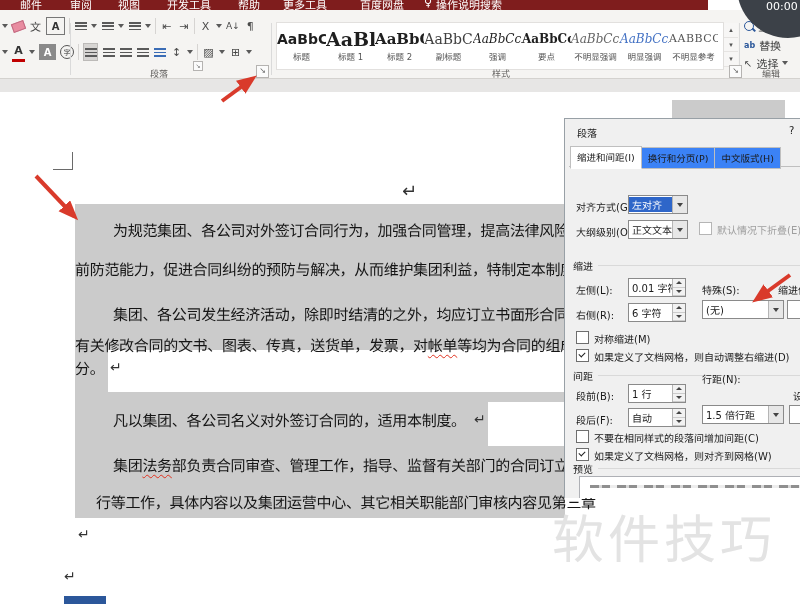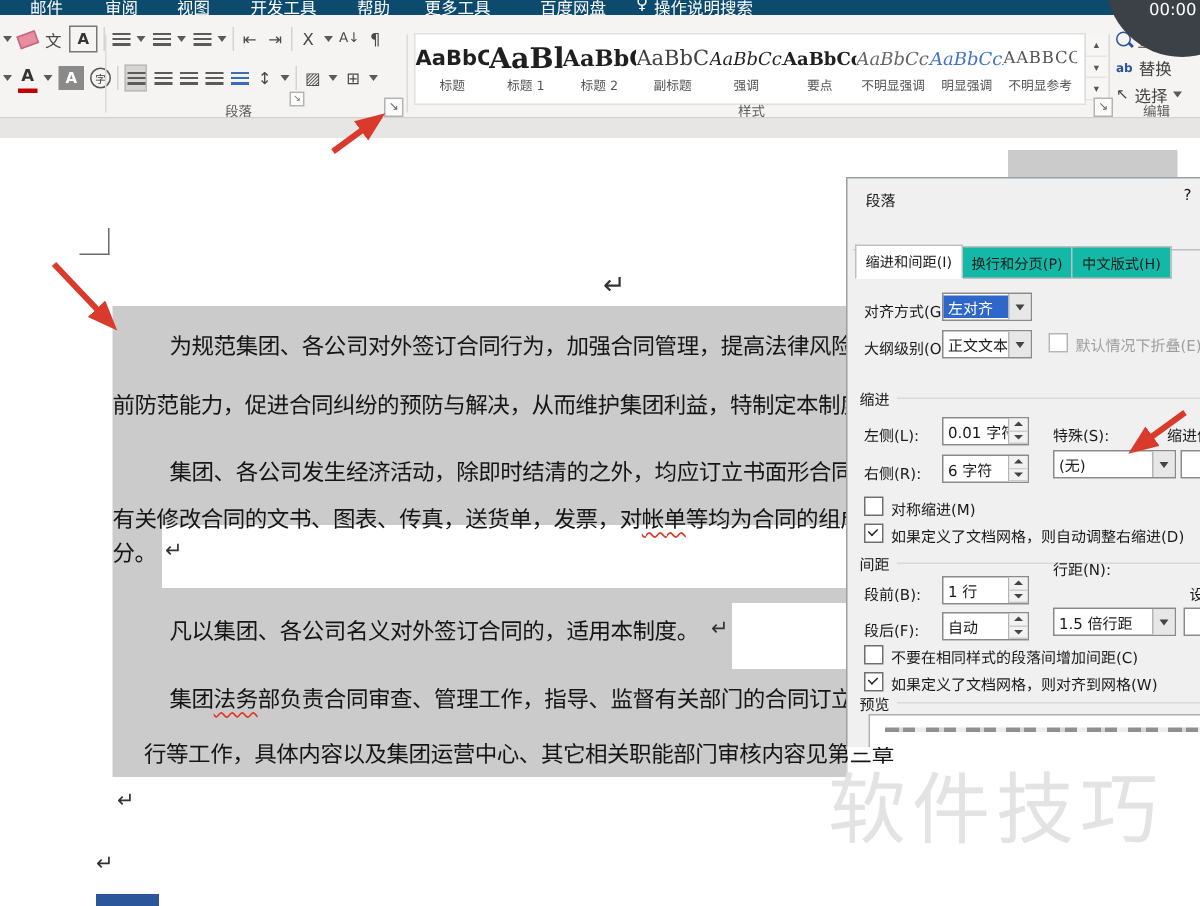--- a/index.html
+++ b/index.html
@@ -1,19 +1,19 @@
 <!DOCTYPE html>
 <html lang="zh-CN"><head>
 <meta charset="utf-8">
 <style>
   html,body{margin:0;padding:0;background:#fff;}
   .screen{position:relative;width:800px;height:604px;overflow:hidden;background:#fff;
           font-family:"DejaVu Sans","Liberation Sans",sans-serif;color:#3b3a39;}
   
-  .menubar{position:absolute;left:0;top:0;width:800px;height:10px;background:#0c4a6e;overflow:hidden;z-index:10;}
+  .menubar{position:absolute;left:0;top:0;width:708px;height:10px;background:#7f1d1d;overflow:hidden;z-index:10;}
   .menubar span{position:absolute;top:-4px;color:#fff;font-size:11px;white-space:nowrap;}
   
   .ribbon{position:absolute;left:0;top:10px;width:800px;height:68px;background:#f5f4f2;border-bottom:1px solid #d4d2cf;z-index:10;}
   .row{position:absolute;display:flex;align-items:center;gap:4px;height:20px;}
   .tool{display:flex;align-items:center;justify-content:center;min-width:13px;height:16px;font-size:11px;color:#4a4a4a;cursor:default;}
   .tool.sel{background:#d7d5d3;border:1px solid #bcbab8;}
   .caret{width:0;height:0;border-left:3px solid transparent;border-right:3px solid transparent;border-top:4px solid #5a5a5a;}
   .vs{width:1px;height:16px;background:#d6d4d2;}
   .gsep{position:absolute;top:13px;bottom:3px;width:1px;background:#dadada;}
   .bars{width:12px;height:9px;background:repeating-linear-gradient(to bottom,#5a5a5a 0 1.5px,transparent 1.5px 3.5px);}
@@ -53,22 +53,22 @@
            font-size:15px;color:#151515;letter-spacing:-0.3px;}
   .doctitle{position:absolute;z-index:5;white-space:nowrap;font-weight:bold;font-size:27px;color:#111;letter-spacing:1px;}
   .retmark{position:absolute;z-index:6;font-size:14px;color:#333;font-family:"DejaVu Sans",sans-serif;}
   .err{text-decoration:underline;text-decoration-style:wavy;text-decoration-color:#e0321f;text-decoration-thickness:1px;text-underline-offset:3px;}
   
   .dialog{position:absolute;left:564px;top:118px;width:236px;height:379px;background:#f0f0f0;
           border:1px solid #98a0a6;border-right:none;border-bottom:none;z-index:30;font-size:10px;color:#1a1a1a;overflow:hidden;}
   .dialog .lbl{position:absolute;white-space:nowrap;}
   .ghdr{position:absolute;left:8px;right:0;display:flex;align-items:center;gap:5px;}
   .ghdr .rule{flex:1;border-top:1px solid #d9d9d9;height:0;}
-  .tabs{position:absolute;left:5px;top:44px;display:flex;align-items:flex-end;z-index:2;}
-  .tab{border:1px solid #bfbfbf;background:#14b8a6;padding:3px 6px 3px;margin-right:-1px;font-size:9.5px;white-space:nowrap;}
+  .tabs{position:absolute;left:5px;top:27px;display:flex;align-items:flex-end;z-index:2;}
+  .tab{border:1px solid #bfbfbf;background:#3b82f6;padding:3px 6px 3px;margin-right:-1px;font-size:9.5px;white-space:nowrap;}
   .tab.active{background:#fff;border-bottom:1px solid #fff;padding-bottom:4px;position:relative;z-index:3;}
   .tabline{position:absolute;left:4px;top:47px;width:240px;border-top:1px solid #bfbfbf;}
   .field{position:absolute;height:17px;background:#fff;border:1px solid #8a8a8a;display:flex;align-items:center;font-size:10px;}
   .field .val{padding:0 3px;flex:1;white-space:nowrap;overflow:hidden;}
   .field.hl .val{background:#2e66c9;color:#fff;}
   .drop{width:14px;align-self:stretch;background:#e7e7e7;border-left:1px solid #b5b5b5;display:flex;align-items:center;justify-content:center;}
   .drop::after{content:"";width:0;height:0;border-left:3.5px solid transparent;border-right:3.5px solid transparent;border-top:4px solid #444;}
   .spin{width:12px;align-self:stretch;border-left:1px solid #b5b5b5;display:flex;flex-direction:column;}
   .spin i{flex:1;display:flex;align-items:center;justify-content:center;background:#f2f2f2;border-bottom:1px solid #ccc;}
   .spin i::after{content:"";width:0;height:0;border-left:3px solid transparent;border-right:3px solid transparent;border-bottom:3.5px solid #444;}

